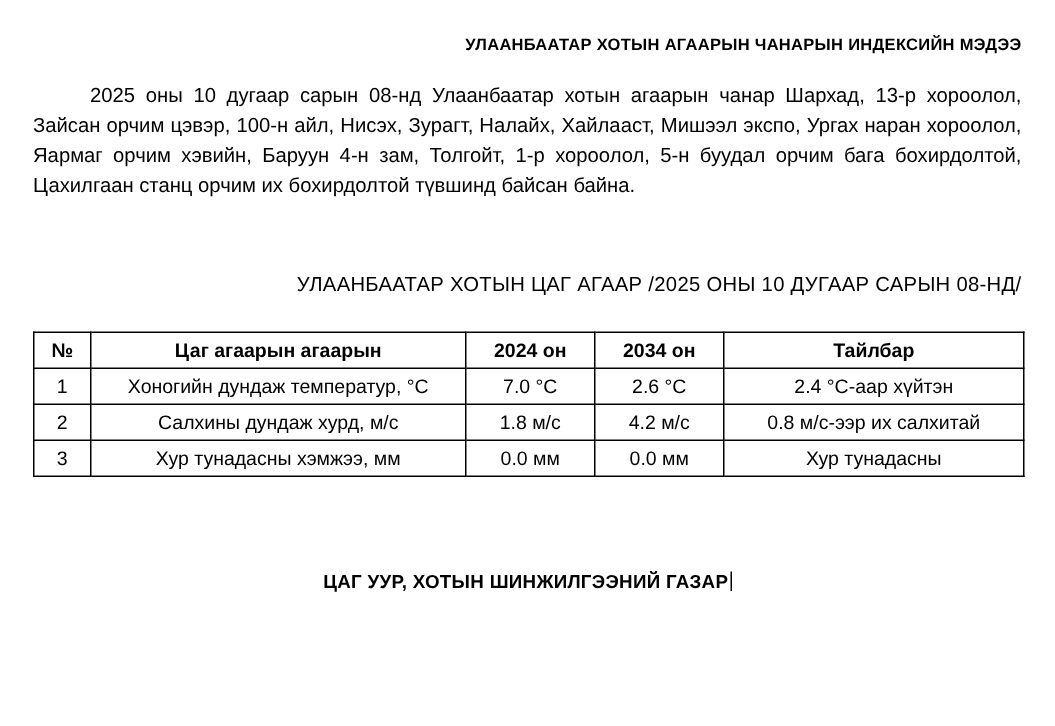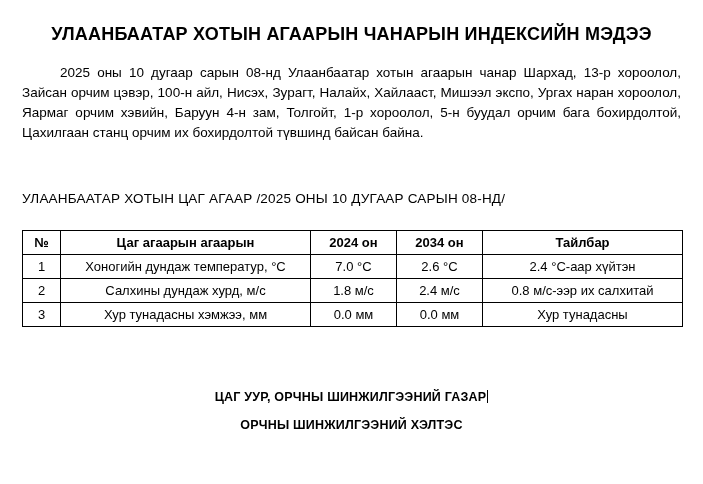--- a/index.html
+++ b/index.html
@@ -12,37 +12,37 @@
   .page {
     position: relative;
     width: 703px;
     height: 484px;
     background: #ffffff;
     box-sizing: border-box;
     padding: 16px 22px 0 22px;
     overflow: hidden;
   }
   .doc-title {
-    font-size: 18px;
+    font-size: 11px;
     font-weight: bold;
-    text-align: center;
+    text-align: right;
     margin: 8px 0 18px 0;
     letter-spacing: 0.2px;
   }
   .doc-paragraph {
     font-size: 13.5px;
     line-height: 20px;
     text-align: justify;
     text-indent: 38px;
     margin: 0;
   }
   .table-heading {
     font-size: 13.5px;
     font-weight: normal;
-    text-align: left;
+    text-align: right;
     margin: 48px 0 0 0;
     letter-spacing: 0.2px;
   }
   table.weather-table {
     border-collapse: collapse;
     width: 660px;
     margin-top: 24px;
     font-size: 13px;
     table-layout: fixed;
   }
@@ -116,31 +116,30 @@
         <td class="center">1</td>
         <td class="left">Хоногийн дундаж температур, °С</td>
         <td class="center">7.0 °С</td>
         <td class="center">2.6 °С</td>
         <td class="left">2.4 °С-аар хүйтэн</td>
       </tr>
       <tr>
         <td class="center">2</td>
         <td class="left">Салхины дундаж хурд, м/с</td>
         <td class="center">1.8 м/с</td>
-        <td class="center">2.4 м/с</td>
+        <td class="center">4.2 м/с</td>
         <td class="left">0.8 м/с-ээр их салхитай</td>
       </tr>
       <tr>
         <td class="center">3</td>
         <td class="left">Хур тунадасны хэмжээ, мм</td>
         <td class="center">0.0 мм</td>
         <td class="center">0.0 мм</td>
         <td class="left">Хур тунадасны</td>
       </tr>
     </tbody>
   </table>
 
   <div class="doc-footer">
-    <div><span>ЦАГ УУР, ОРЧНЫ ШИНЖИЛГЭЭНИЙ ГАЗАР</span><span class="caret"></span></div>
-    <div>ОРЧНЫ ШИНЖИЛГЭЭНИЙ ХЭЛТЭС</div>
+    <div><span>ЦАГ УУР, ХОТЫН ШИНЖИЛГЭЭНИЙ ГАЗАР</span><span class="caret"></span></div>
   </div>
 
 </div>
 
 </body></html>

